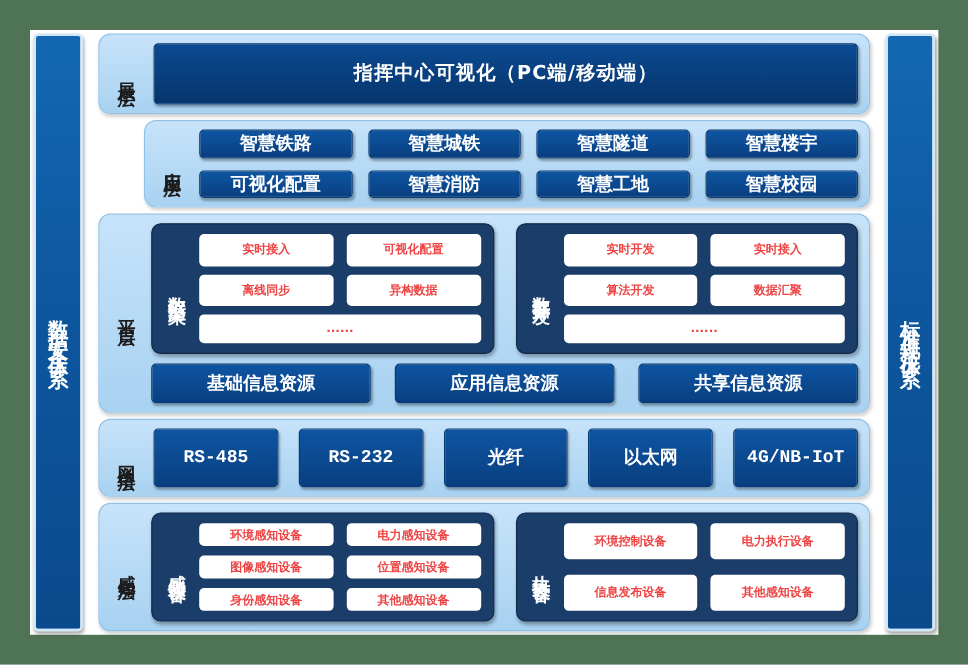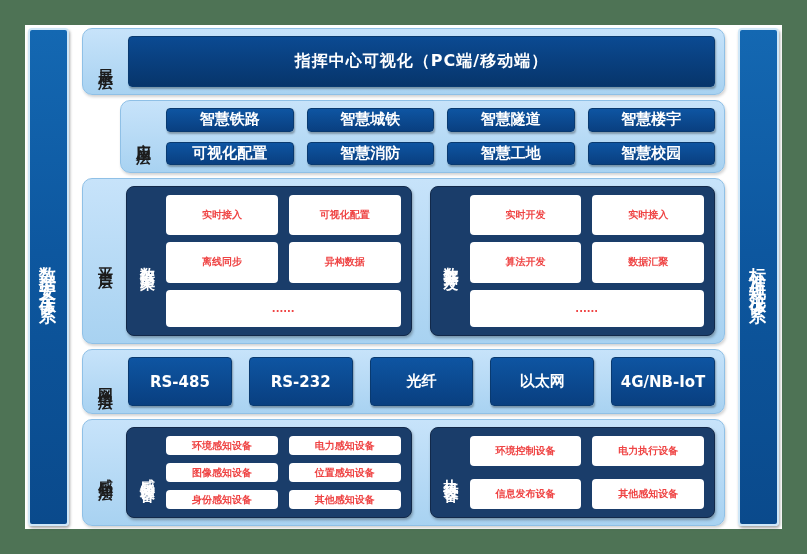--- a/index.html
+++ b/index.html
@@ -29,21 +29,21 @@
   
   .dark-box { background:linear-gradient(180deg,#0e55a2 0%,#093f80 100%);
               border:1px solid #093a70; border-radius:4px; color:#ffffff; font-weight:bold;
               display:flex; align-items:center; justify-content:center;
               box-shadow:1px 2px 2px rgba(0,0,0,.3); }
   .title-box { flex:1; margin-left:6px; font-size:16px; letter-spacing:1px;
                background:linear-gradient(180deg,#0b4a92 0%,#07356b 100%); }
   .app-grid { flex:1; display:grid; grid-template-columns:repeat(4,1fr); gap:10px 13px; margin-left:6px; }
   .app-grid .dark-box { font-size:15px; }
   .net-row { flex:1; display:flex; gap:17px; margin-left:6px; align-items:stretch; }
-  .net-row .dark-box { flex:1; font-size:15px; }
+  .net-row .dark-box { flex:1; font-size:15px;font-family:Liberation Mono, monospace; }
 
   
   .platform-content { flex:1; display:flex; flex-direction:column; gap:8px; margin-left:4px; }
   .group-row { flex:1; display:flex; gap:18px; }
   .navy-group { flex:1; background:#1a3d6a; border:1px solid #12294a; border-radius:8px;
                 padding:8px 10px; display:flex; gap:9px; box-shadow:1px 2px 3px rgba(0,0,0,.3); }
   .group-label { width:20px; display:flex; align-items:center; justify-content:center; }
   .group-label .v-text { color:#ffffff; font-weight:bold; font-size:15px; letter-spacing:3px; }
   .white-grid { flex:1; display:grid; grid-template-columns:1fr 1fr; gap:7px 11px; }
   .white-box { background:#ffffff; border-radius:4px; color:#ef4444; font-weight:bold;
@@ -119,20 +119,25 @@
               <div class="white-grid">
                 <div class="white-box">实时开发</div>
                 <div class="white-box">实时接入</div>
                 <div class="white-box">算法开发</div>
                 <div class="white-box">数据汇聚</div>
                 <div class="white-box span2">......</div>
               </div>
             </div>
 
           </div>
+          <div class="res-row">
+            <div class="dark-box">基础信息资源</div>
+            <div class="dark-box">应用信息资源</div>
+            <div class="dark-box">共享信息资源</div>
+          </div>
         </div>
       </div>
 
       <div class="panel p4">
         <div class="layer-label">
           <span class="v-text">网络层</span>
         </div>
         <div class="net-row">
           <div class="dark-box">RS-485</div>
           <div class="dark-box">RS-232</div>

